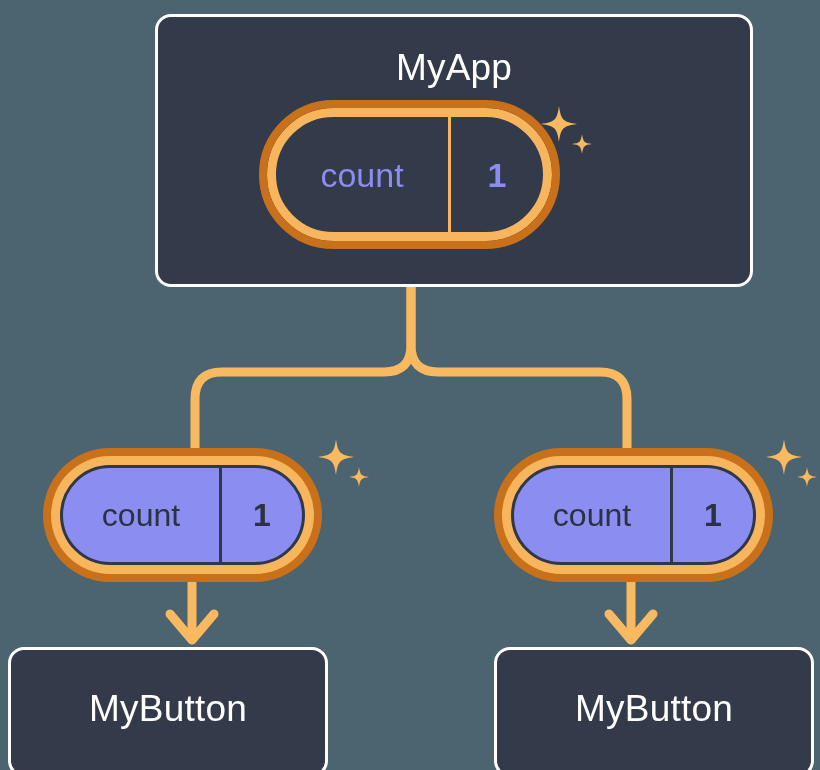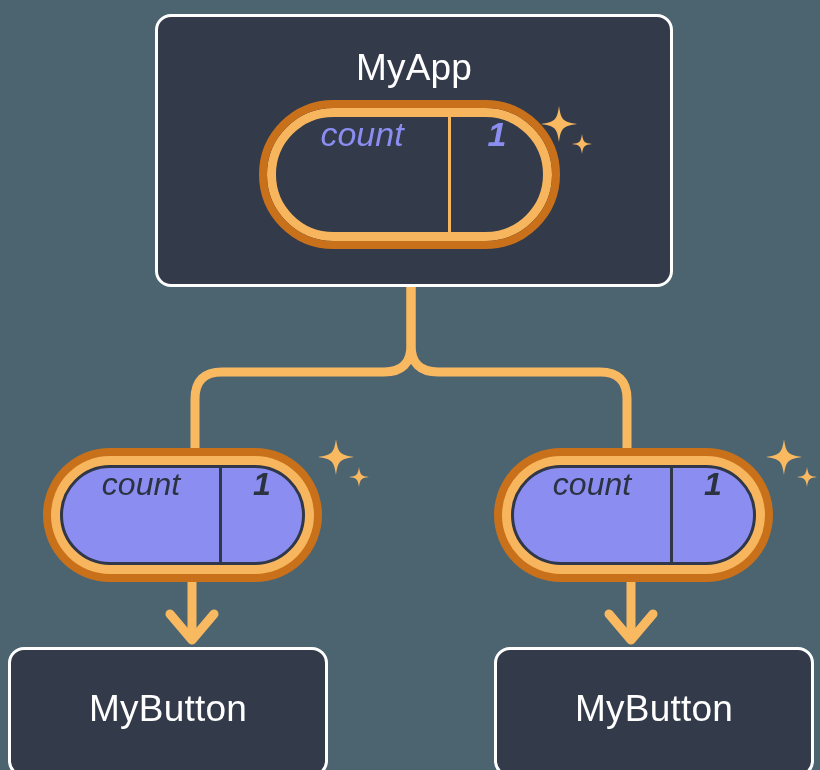--- a/index.html
+++ b/index.html
@@ -43,21 +43,21 @@
     color: #ffffff;
     font-size: 37px;
     font-weight: 400;
     letter-spacing: 0.2px;
     line-height: 1;
     white-space: nowrap;
   }
 
   #box-myapp {
     left: 155px; top: 14px;
-    width: 518px; height: 273px;
+    width: 598px; height: 273px;
     align-items: flex-start;
   }
   #box-myapp .comp-title { margin-top: 32px; }
 
   #box-btn-left {
     left: 8px; top: 647px;
     width: 320px; height: 130px;
     align-items: flex-start;
   }
   #box-btn-left .comp-title { margin-top: 40px; }
@@ -68,22 +68,21 @@
     align-items: flex-start;
   }
   #box-btn-right .comp-title { margin-top: 40px; }
 
   
   .pill {
     position: absolute;
     box-sizing: border-box;
     border-radius: 999px;
     display: flex;
-    align-items: flex-start;
-    font-style: italic;
+    align-items: center;
   }
 
   
   #pill-top {
     left: 267px; top: 108px;
     width: 285px; height: 133px;
     background: #333a4a;
     border: 9px solid #f7b65e;
     outline: 8px solid #c8711a;
     border-radius: 999px;

